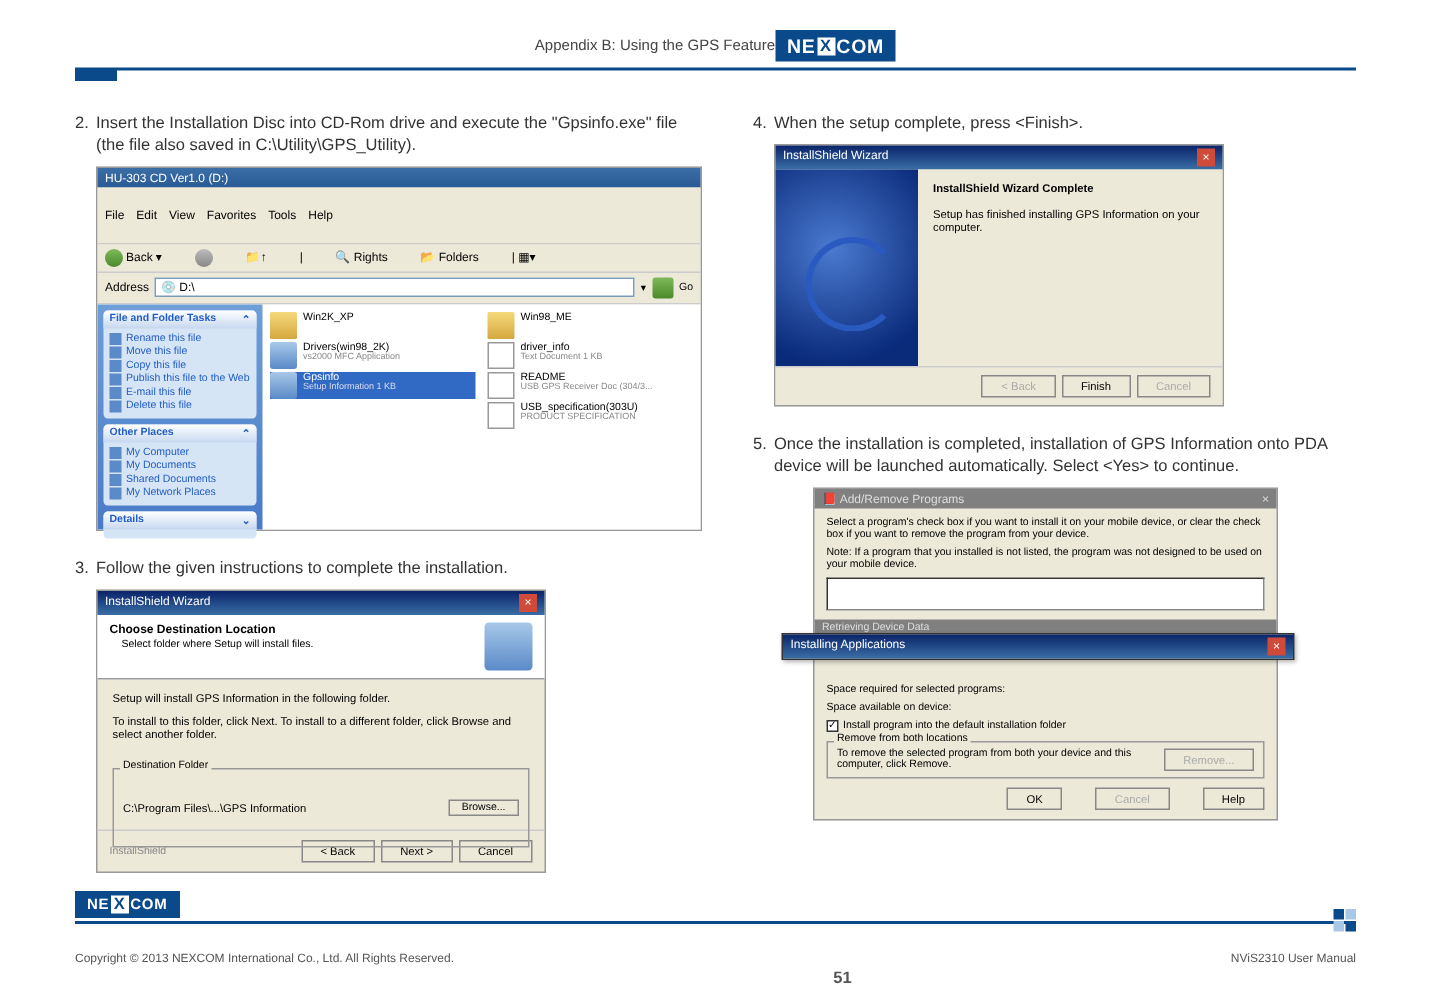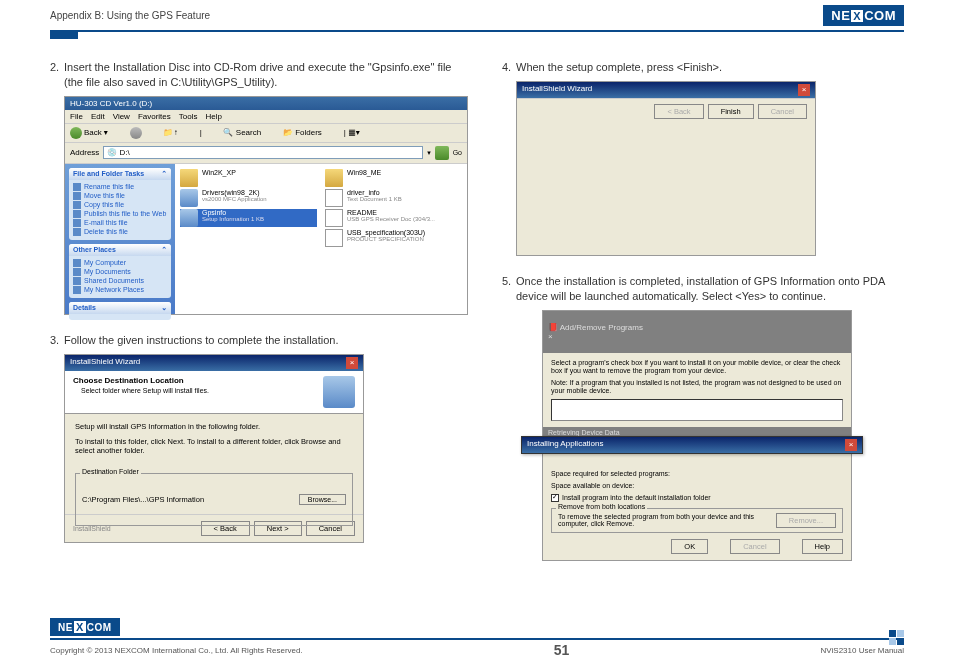--- a/index.html
+++ b/index.html
@@ -1,39 +1,39 @@
 <!DOCTYPE html>
 <html><head>
 <meta charset="utf-8">
 <style>
 * { box-sizing: border-box; margin: 0; padding: 0; }
 body { font-family: Arial, sans-serif; background: #fff; width: 954px; height: 672px; position: relative; font-size: 11px; color: #333; }
 
 
-.header { display: flex; justify-content: space-between; align-items: center; padding: 5px 50px 0; }
+.header { display: flex; justify-content: center; align-items: center; padding: 20px 50px 0; }
 .header-title { font-size: 10px; color: #444; }
 .logo-box { background: #0a4a8a; color: #fff; padding: 3px 8px; font-weight: bold; font-size: 13px; letter-spacing: 0.5px; display: flex; align-items: center; gap: 1px; }
 .logo-x { background: #fff; color: #0a4a8a; padding: 0 2px; font-size: 11px; }
 .header-rule { margin: 4px 50px 0; border-top: 2px solid #0a4a8a; position: relative; }
 .header-tab { position: absolute; left: 0; top: -1px; width: 28px; height: 8px; background: #0a4a8a; }
 
 
 .main { display: flex; padding: 28px 50px 0; gap: 34px; }
 .col { flex: 1; }
 .step { display: flex; margin-bottom: 6px; font-size: 11px; line-height: 1.35; }
 .step-num { width: 14px; flex-shrink: 0; }
 .step-text { flex: 1; }
 
 
 .shot { border: 1px solid #999; margin: 4px 0 18px 14px; background: #ece9d8; font-size: 8px; color: #000; }
 
 
 .shotA { width: 404px; }
 .expl-title { background: linear-gradient(#3a6ea5,#2a5a95); color: #fff; padding: 2px 5px; font-size: 8px; }
-.expl-menu { background: #ece9d8; padding: 2px 5px; font-size: 8px; display: flex; gap: 8px; border-bottom: 1px solid #ccc; }
+.expl-menu { background: #ece9d8; padding: 14px 5px; font-size: 8px; display: flex; gap: 8px; border-bottom: 1px solid #ccc; }
 .expl-tool { background: #ece9d8; padding: 3px 5px; display: flex; gap: 22px; align-items: center; border-bottom: 1px solid #ccc; font-size: 8px; }
 .tbtn { display:flex; align-items:center; gap:2px; }
 .circ { width:12px; height:12px; border-radius:50%; background: linear-gradient(#7fb85a,#4a8a2a); display:inline-block; }
 .expl-addr { background:#ece9d8; padding:3px 5px; display:flex; gap:4px; align-items:center; border-bottom:1px solid #ccc; font-size:8px; }
 .addr-field { flex:1; background:#fff; border:1px solid #7f9db9; padding:1px 3px; }
 .go-btn { width:14px; height:14px; background: linear-gradient(#7fb85a,#4a8a2a); border-radius:2px; }
 .expl-body { display:flex; background:#fff; height: 150px; }
 .expl-side { width: 110px; background: linear-gradient(#6f9fd8,#4a7ac8); padding: 4px; display:flex; flex-direction:column; gap:4px; }
 .side-panel { background:#d6e5f5; border-radius:3px; padding:3px 4px; font-size:7px; }
 .side-panel .sp-title { background: linear-gradient(#fff,#c6d8ef); margin:-3px -4px 3px; padding:2px 4px; border-radius:3px 3px 0 0; font-weight:bold; color:#215dc6; display:flex; justify-content:space-between; }
@@ -71,40 +71,40 @@
 .wizC-body { display:flex; flex:1; }
 .wizC-left { width:95px; background: radial-gradient(circle at 40% 40%, #4a7ad0 0%, #0a2a7a 80%); position:relative; }
 .wizC-left::after { content:""; position:absolute; left:20px; top:45px; width:55px; height:55px; border:4px solid #2a5ac0; border-right-color:transparent; border-radius:50%; }
 .wizC-right { flex:1; background:#ece9d8; padding:8px 10px; font-size:7.5px; }
 .wizC-right .wc1 { font-weight:bold; margin-bottom:8px; }
 .wizC-foot { background:#ece9d8; padding:5px 8px; display:flex; justify-content:flex-end; gap:4px; border-top:1px solid #ccc; }
 
 
 .shotD { width: 310px; margin-left: 40px; }
 .d-outer { background:#ece9d8; }
-.d-title { background:#808080; color:#ddd; padding:12px 5px; font-size:8px; display:flex; justify-content:space-between;flex-direction:column; }
+.d-title { background:#808080; color:#ddd; padding:2px 5px; font-size:8px; display:flex; justify-content:space-between; }
 .d-body { padding:6px 8px; font-size:7px; }
 .d-body p { margin-bottom:4px; line-height:1.15; }
 .d-list { background:#fff; border:1px inset #888; height:22px; margin:3px 0 6px; }
 .d-sub { background:#808080; color:#ddd; padding:2px 5px; font-size:7px; margin:0 -8px; }
 .d-pop { position:relative; margin: -2px -20px 16px -30px; background:#ece9d8; border:1px solid #333; box-shadow:1px 1px 3px rgba(0,0,0,.3); }
 .d-pop-title { background: linear-gradient(#0a246a,#3a6ea5); color:#fff; padding:2px 5px; font-size:8px; display:flex; justify-content:space-between; }
 .d-pop-body { padding:6px 8px; font-size:7px; text-align:center; }
 .d-pop-btns { display:flex; justify-content:center; gap:6px; margin-top:5px; }
 .d-foot-btns { display:flex; justify-content:flex-end; gap:22px; margin-top:6px; }
 .d-check { display:flex; align-items:center; gap:3px; margin:3px 0 5px; }
 .chk { width:8px; height:8px; border:1px solid #333; background:#fff; display:inline-block; position:relative; }
 .chk::after { content:"✓"; position:absolute; font-size:7px; left:0; top:-2px; }
 
 
 .footer { position:absolute; bottom:14px; left:50px; right:50px; }
 .footer-rule { border-top:2px solid #0a4a8a; margin-bottom:2px; position:relative; }
 .footer-logo { margin-bottom:2px; }
 .footer-row { display:flex; justify-content:space-between; font-size:8px; color:#555; align-items:center; }
-.pagenum { font-weight:bold; font-size:14px; }
+.pagenum { font-weight:bold; font-size:11px;margin-top:28px; }
 .footer-squares { position:absolute; right:0; top:-10px; display:grid; grid-template-columns:repeat(2,7px); gap:1px; }
 .fsq { width:7px; height:7px; background:#0a4a8a; }
 .fsq.lt { background:#a8c8e8; }
 </style>
 </head>
 <body>
 
 <div class="header">
   <div class="header-title">Appendix B: Using the GPS Feature</div>
   <div class="logo-box">NE<span class="logo-x">X</span>COM</div>
@@ -130,21 +130,21 @@
         <span>View</span>
         <span>Favorites</span>
         <span>Tools</span>
         <span>Help</span>
       </div>
       <div class="expl-tool">
         <span class="tbtn"><span class="circ"></span><span>Back</span> ▾</span>
         <span class="circ" style="background:linear-gradient(#bbb,#888)"></span>
         <span>📁↑</span>
         <span>|</span>
-        <span class="tbtn">🔍 <span>Search</span></span>
+        <span class="tbtn">🔍 <span>Rights</span></span>
         <span class="tbtn">📂 <span>Folders</span></span>
         <span>| ▦▾</span>
       </div>
       <div class="expl-addr">
         <span>Address</span>
         <div class="addr-field">💿 <span>D:\</span></div>
         <span style="font-size:7px">▾</span>
         <span class="go-btn"></span>
           <span style="font-size:7px">Go</span>
       </div>
@@ -306,20 +306,27 @@
     <div class="step">
       <div class="step-num">4.</div>
       <div class="step-text">When the setup complete, press &lt;Finish&gt;.</div>
     </div>
 
     <div class="shot shotC" style="height:175px">
       <div class="wiz-title">
           <span>InstallShield Wizard</span>
           <span class="wiz-close">×</span>
         </div>
+      <div class="wizC-body">
+        <div class="wizC-left"></div>
+        <div class="wizC-right">
+          <div class="wc1">InstallShield Wizard Complete</div>
+          <div>Setup has finished installing GPS Information on your computer.</div>
+        </div>
+      </div>
       <div class="wizC-foot">
         <button class="wbtn" style="color:#aaa">&lt; Back</button>
         <button class="wbtn">Finish</button>
         <button class="wbtn" style="color:#aaa">Cancel</button>
       </div>
     </div>
 
     <div class="step">
       <div class="step-num">5.</div>
       <div class="step-text">Once the installation is completed, installation of GPS Information onto PDA device will be launched automatically. Select &lt;Yes&gt; to continue.</div>

